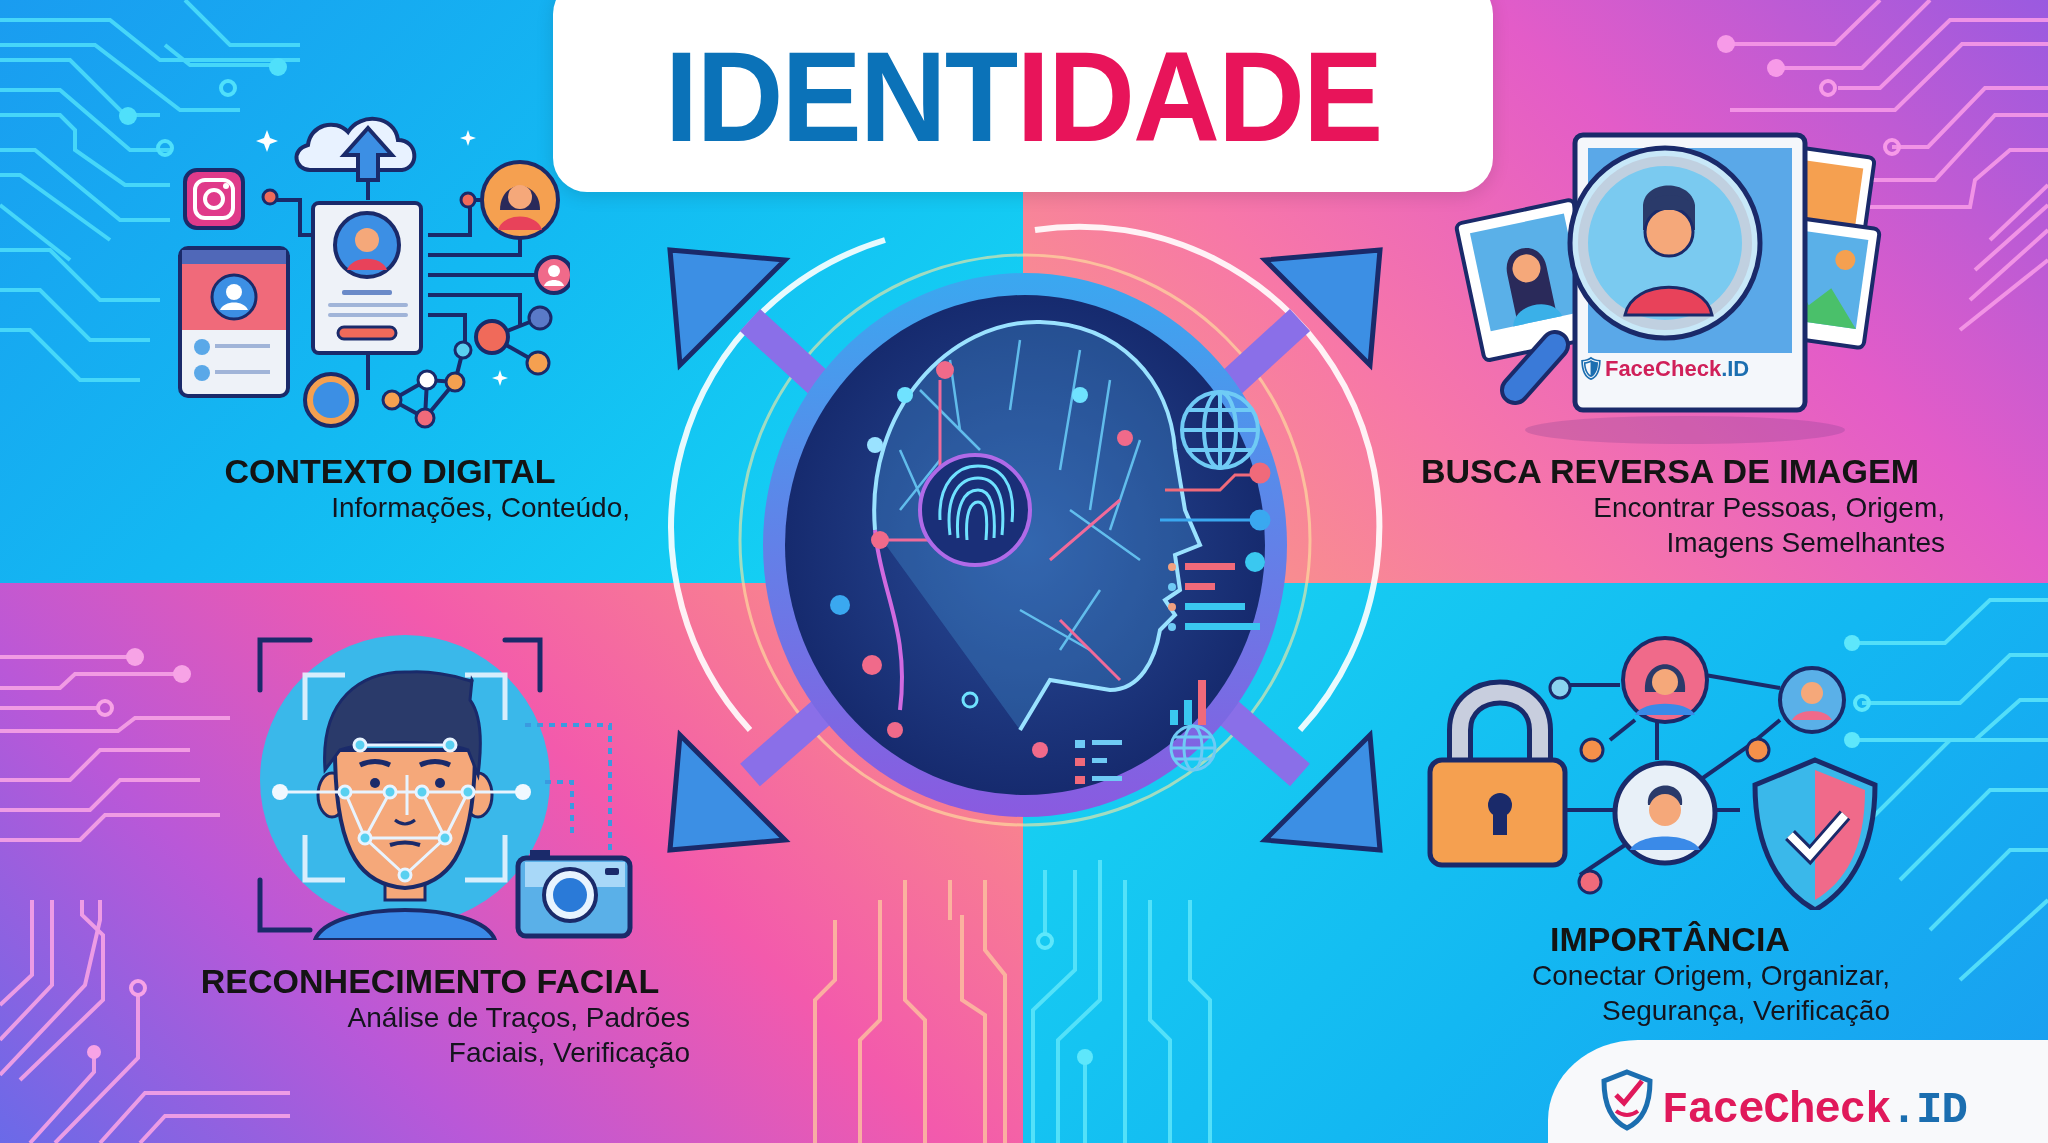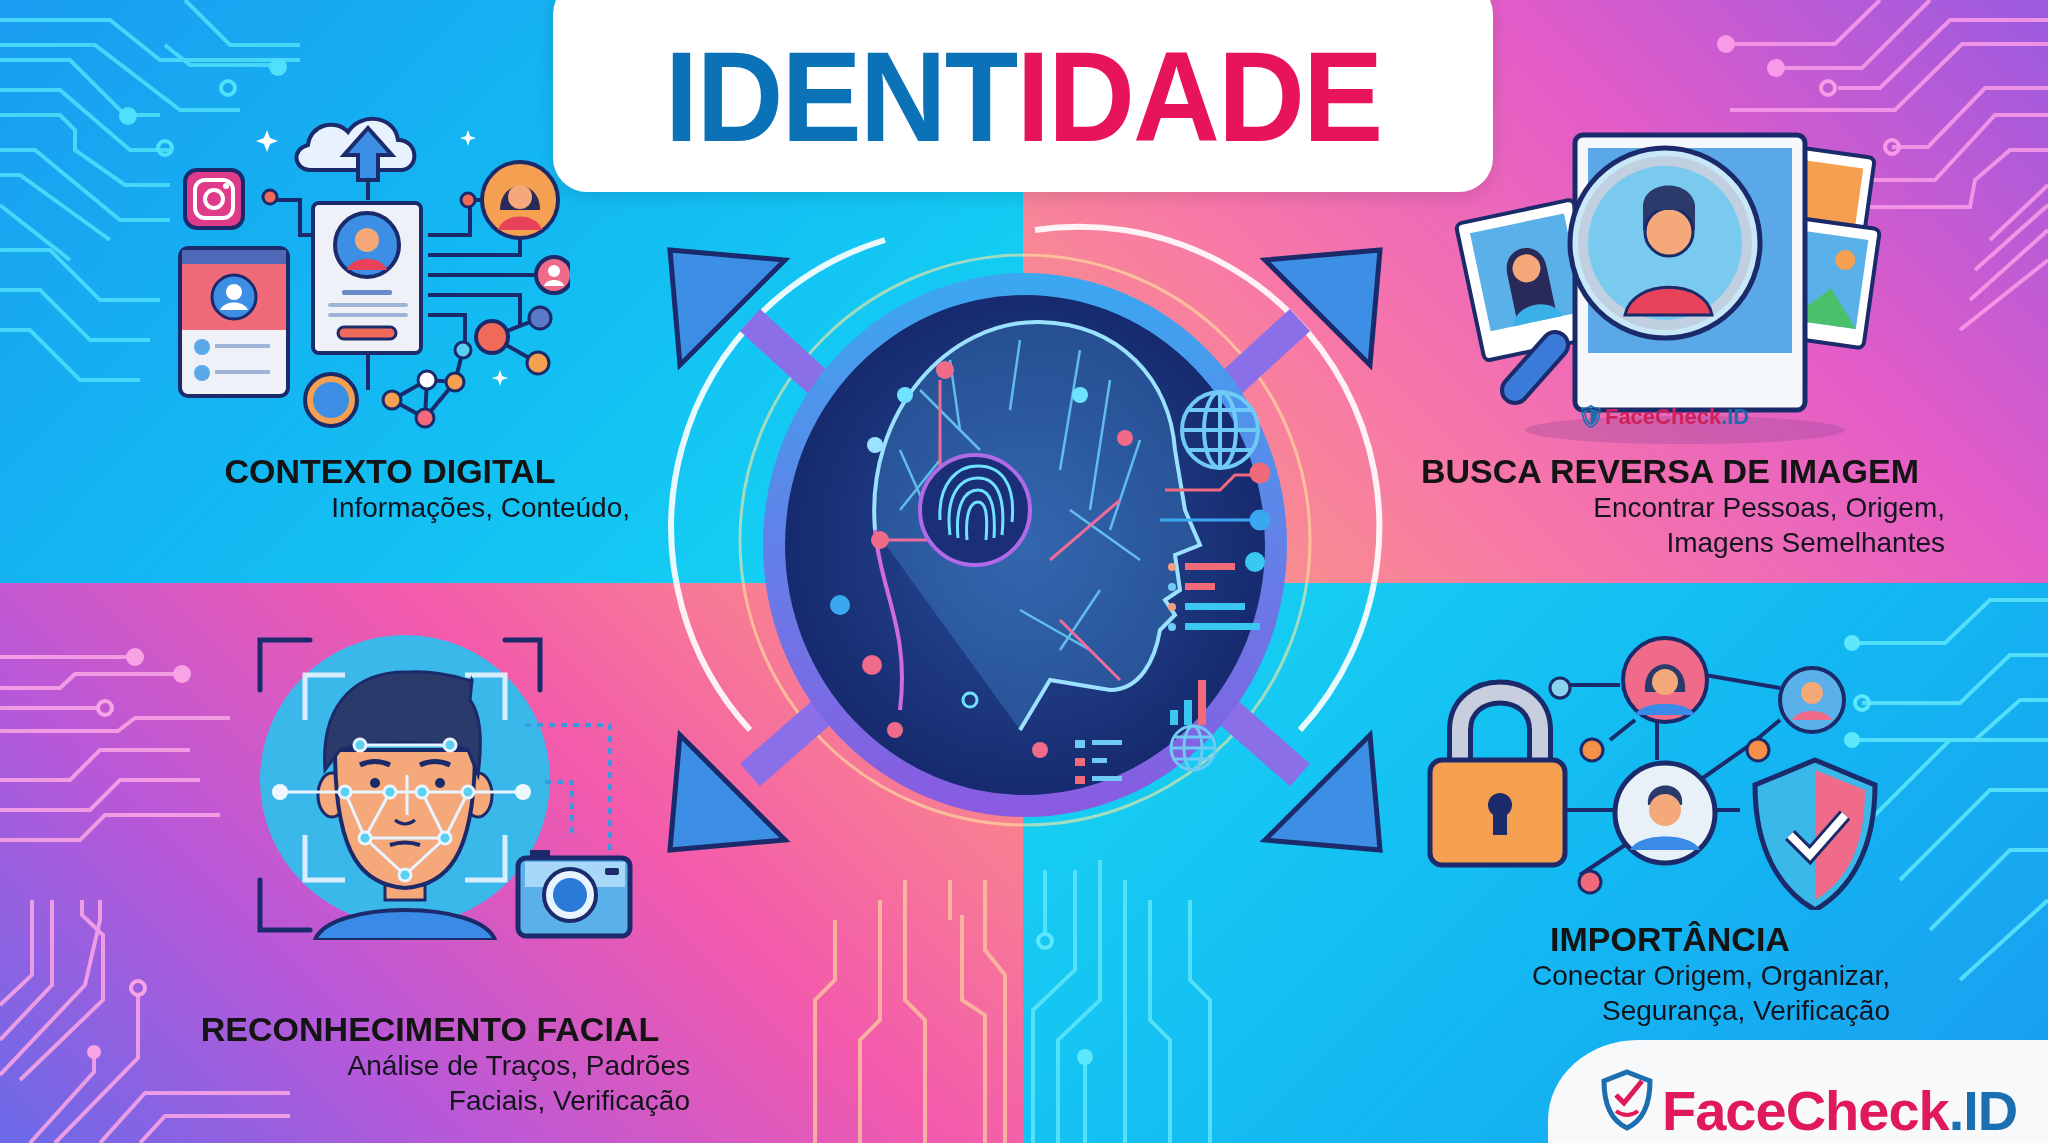--- a/index.html
+++ b/index.html
@@ -27,29 +27,29 @@
   .title .t1 { color: #0b72b8; }
   .title .t2 { color: #e8145a; }
 
   
   .section { position: absolute; text-align: center; color: #111a2a; }
   .section h2 { font-family: "Liberation Sans", sans-serif; font-weight: 700; font-size: 34px;
     letter-spacing: 0px; line-height: 38px; color: #141414; text-align: center; }
   .section p { font-family: "Liberation Sans", sans-serif; font-size: 28px; line-height: 35px; color: #14141e; text-align: right; }
   .s-tl { left: 150px; top: 452px; width: 480px; }
   .s-tr { left: 1395px; top: 452px; width: 550px; }
-  .s-bl { left: 170px; top: 962px; width: 520px; margin-top: 48px; }
+  .s-bl { left: 170px; top: 962px; width: 520px; }
   .s-br { left: 1450px; top: 920px; width: 440px; }
 
   .illus { position: absolute; }
 
   
   .logo-card { position: absolute; left: 1548px; top: 1040px; width: 520px; height: 120px;
     background: #f8f9fb; border-top-left-radius: 90px 80px; display: flex; align-items: center; padding-left: 52px; }
-  .logo-text { font-family: Liberation Sans, sans-serif; font-weight: 700; font-size: 56px; letter-spacing: -1px; margin-top: 20px; }
+  .logo-text { font-family: Liberation Mono, monospace; font-weight: 700; font-size: 44px; letter-spacing: -1px; margin-top: 20px; }
   .logo-text .l1 { color: #e0195b; }
   .logo-text .l2 { color: #1b6eb0; }
 </style>
 </head>
 <body>
 
 <div class="quad q-tl"></div>
 <div class="quad q-tr"></div>
 <div class="quad q-bl"></div>
 <div class="quad q-br"></div>
@@ -415,21 +415,21 @@
     <line x1="105" y1="225" x2="65" y2="270" stroke="#1a2a6a" stroke-width="30" stroke-linecap="round"></line>
     <line x1="105" y1="225" x2="65" y2="270" stroke="#3a7ad8" stroke-width="22" stroke-linecap="round"></line>
     <circle cx="215" cy="123" r="95" fill="#c8e8f8" stroke="#1a2a6a" stroke-width="5"></circle>
     <circle cx="215" cy="123" r="82" fill="#7acaf0" stroke="#c0d0e0" stroke-width="10"></circle>
     <path d="M193 85 C195 60 240 58 245 85 L245 110 L193 110 Z" fill="#2a3a6a"></path>
     <circle cx="219" cy="112" r="24" fill="#f5a87a" stroke="#1a2a6a" stroke-width="3"></circle>
     <path d="M195 90 C200 70 240 70 244 90" fill="#2a3a6a"></path>
     <path d="M175 195 C182 158 256 158 262 195 Z" fill="#e8425a" stroke="#1a2a6a" stroke-width="3"></path>
   </g>
 </svg>
-<div style="position:absolute;left:1577px;top:356px;font-family:'Liberation Sans',sans-serif;font-weight:700;font-size:22px;margin-top:48px;">
+<div style="position:absolute;left:1577px;top:356px;font-family:'Liberation Sans',sans-serif;font-weight:700;font-size:22px;">
   <span style="color:#1b6eb0">🛡</span><span style="color:#d0205a">FaceCheck</span><span style="color:#1b6eb0">.ID</span>
 </div>
 
 <svg class="illus" style="left:240px;top:630px" width="400" height="310" viewBox="0 0 400 310">
   <g stroke="#1a2a6a" stroke-width="5" fill="none" stroke-linecap="round">
     <path d="M20 60 V10 H70"></path>
       <path d="M265 10 H300 V60"></path>
     <path d="M20 250 V300 H70"></path>
   </g>
   <circle cx="165" cy="150" r="145" fill="#3ab8ea"></circle>

